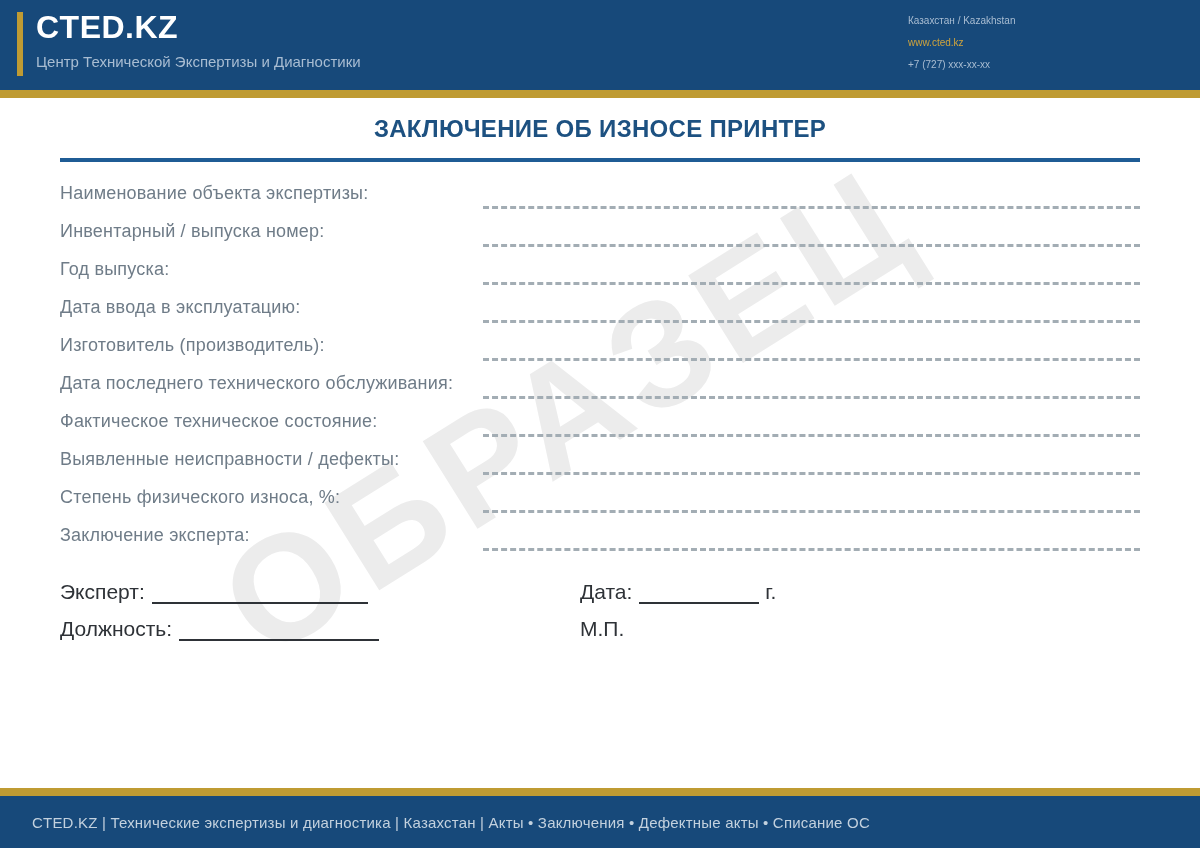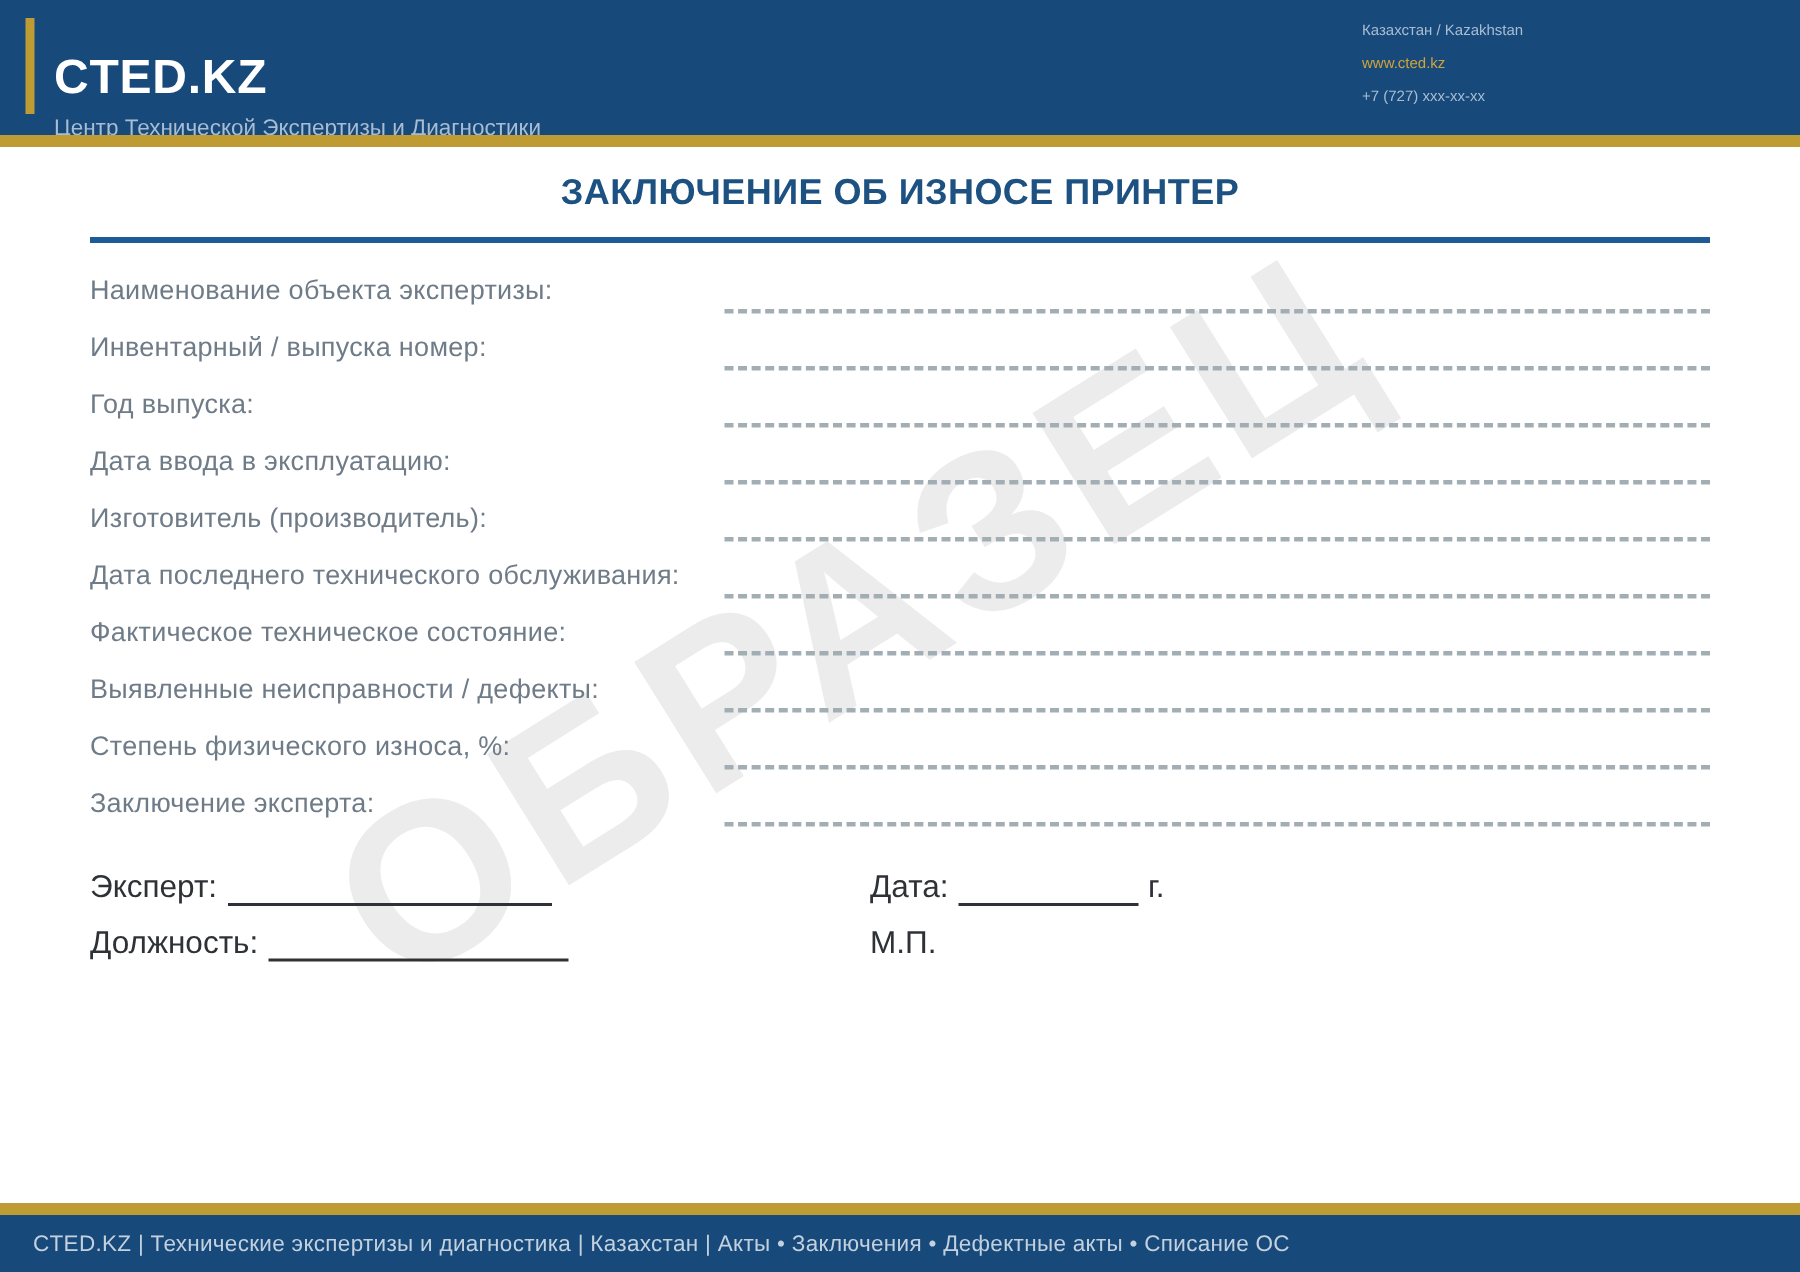--- a/index.html
+++ b/index.html
@@ -17,21 +17,21 @@
   }
   *{margin:0;padding:0;box-sizing:border-box;}
   html,body{width:1200px;height:848px;background:#fff;}
   body{font-family:"Liberation Sans", sans-serif;}
   .page{position:relative;width:1200px;height:848px;background:#fff;overflow:hidden;}
 
   
   .header{position:relative;z-index:2;height:90px;background:var(--navy);display:flex;justify-content:space-between;padding:0 30px 0 17px;}
   .brand{display:flex;}
   .brand-bar{width:6px;height:64px;margin-top:12px;background:var(--gold);}
-  .brand-text{margin-left:13px;padding-top:9px;margin-top:24px;}
+  .brand-text{margin-left:13px;padding-top:9px;}
   .brand-logo{font-size:32px;font-weight:700;color:#ffffff;letter-spacing:.5px;}
   .brand-subtitle{font-size:15px;color:var(--header-muted);margin-top:7px;}
   .header-right{padding-top:10px;width:262px;font-size:10px;line-height:22px;color:var(--header-muted);}
   .header-right .site{color:var(--link-gold);text-decoration:none;display:inline-block;}
   .gold-strip{position:relative;z-index:2;height:8px;background:var(--gold);}
 
   
   .watermark{position:absolute;left:180px;top:330px;width:760px;text-align:center;
     font-size:150px;font-weight:700;letter-spacing:8px;color:var(--watermark);
     transform:rotate(-32deg);transform-origin:center;z-index:0;user-select:none;white-space:nowrap;}
@@ -52,21 +52,21 @@
   .sig-right{display:flex;align-items:flex-end;}
   .uline{display:inline-block;border-bottom:2px solid var(--dark-text);height:1.05em;margin-left:7px;}
   .uline.expert{width:216px;}
   .uline.position{width:200px;}
   .uline.date{width:120px;}
   .date-suffix{margin-left:6px;}
 
   
   .footer{position:absolute;left:0;bottom:0;width:100%;z-index:2;}
   .footer-gold{height:8px;background:var(--gold);}
-  .footer-bar{height:38px;background:var(--navy);display:flex;align-items:center;padding-left:22px;}
+  .footer-bar{height:52px;background:var(--navy);display:flex;align-items:center;padding-left:32px;}
   .footer-text{font-size:15px;color:var(--footer-text);letter-spacing:.2px;}
 </style>
 </head>
 <body>
 
 <div class="page">
 
   <div class="header">
     <div class="brand">
       <div class="brand-bar"></div>

